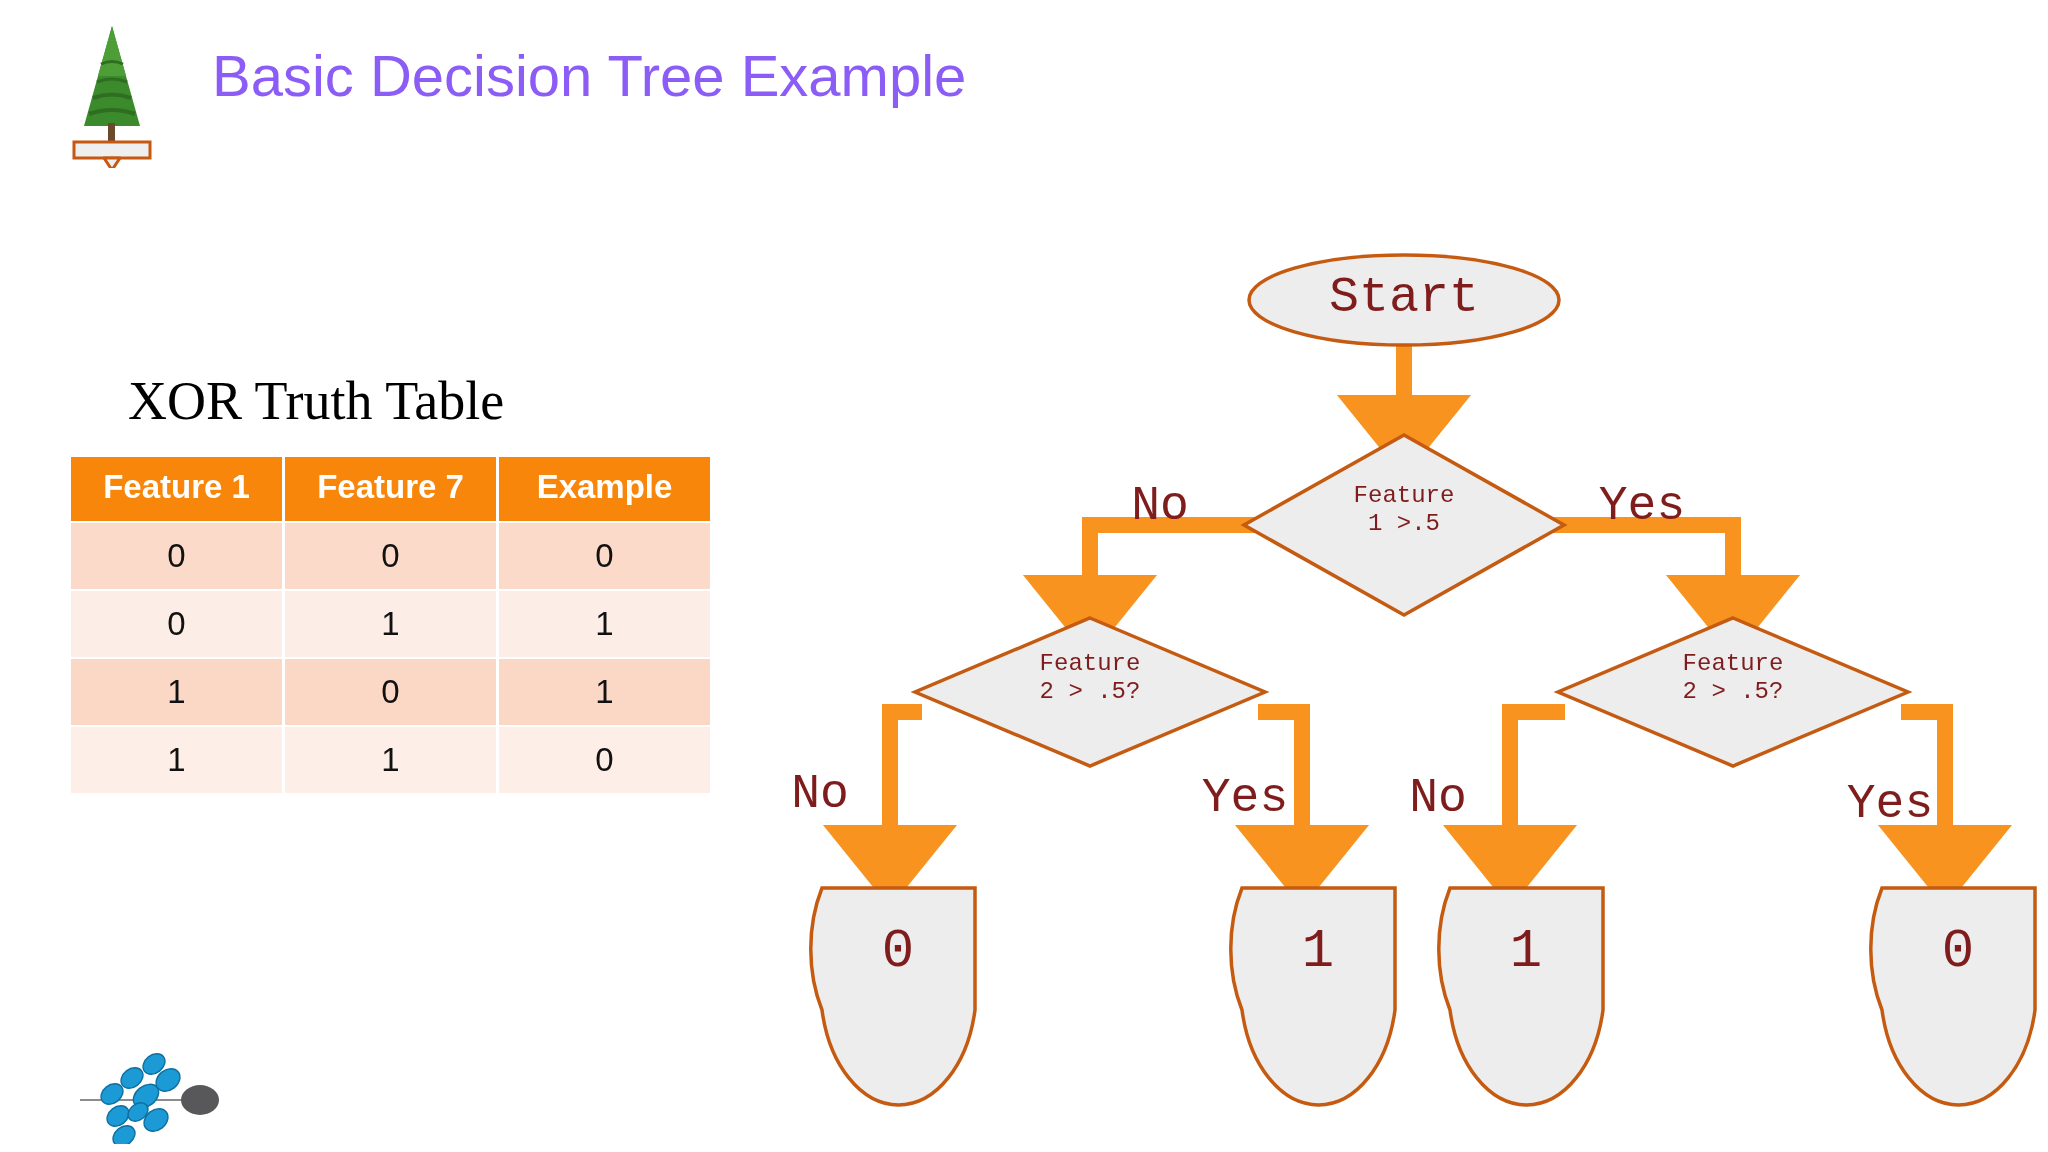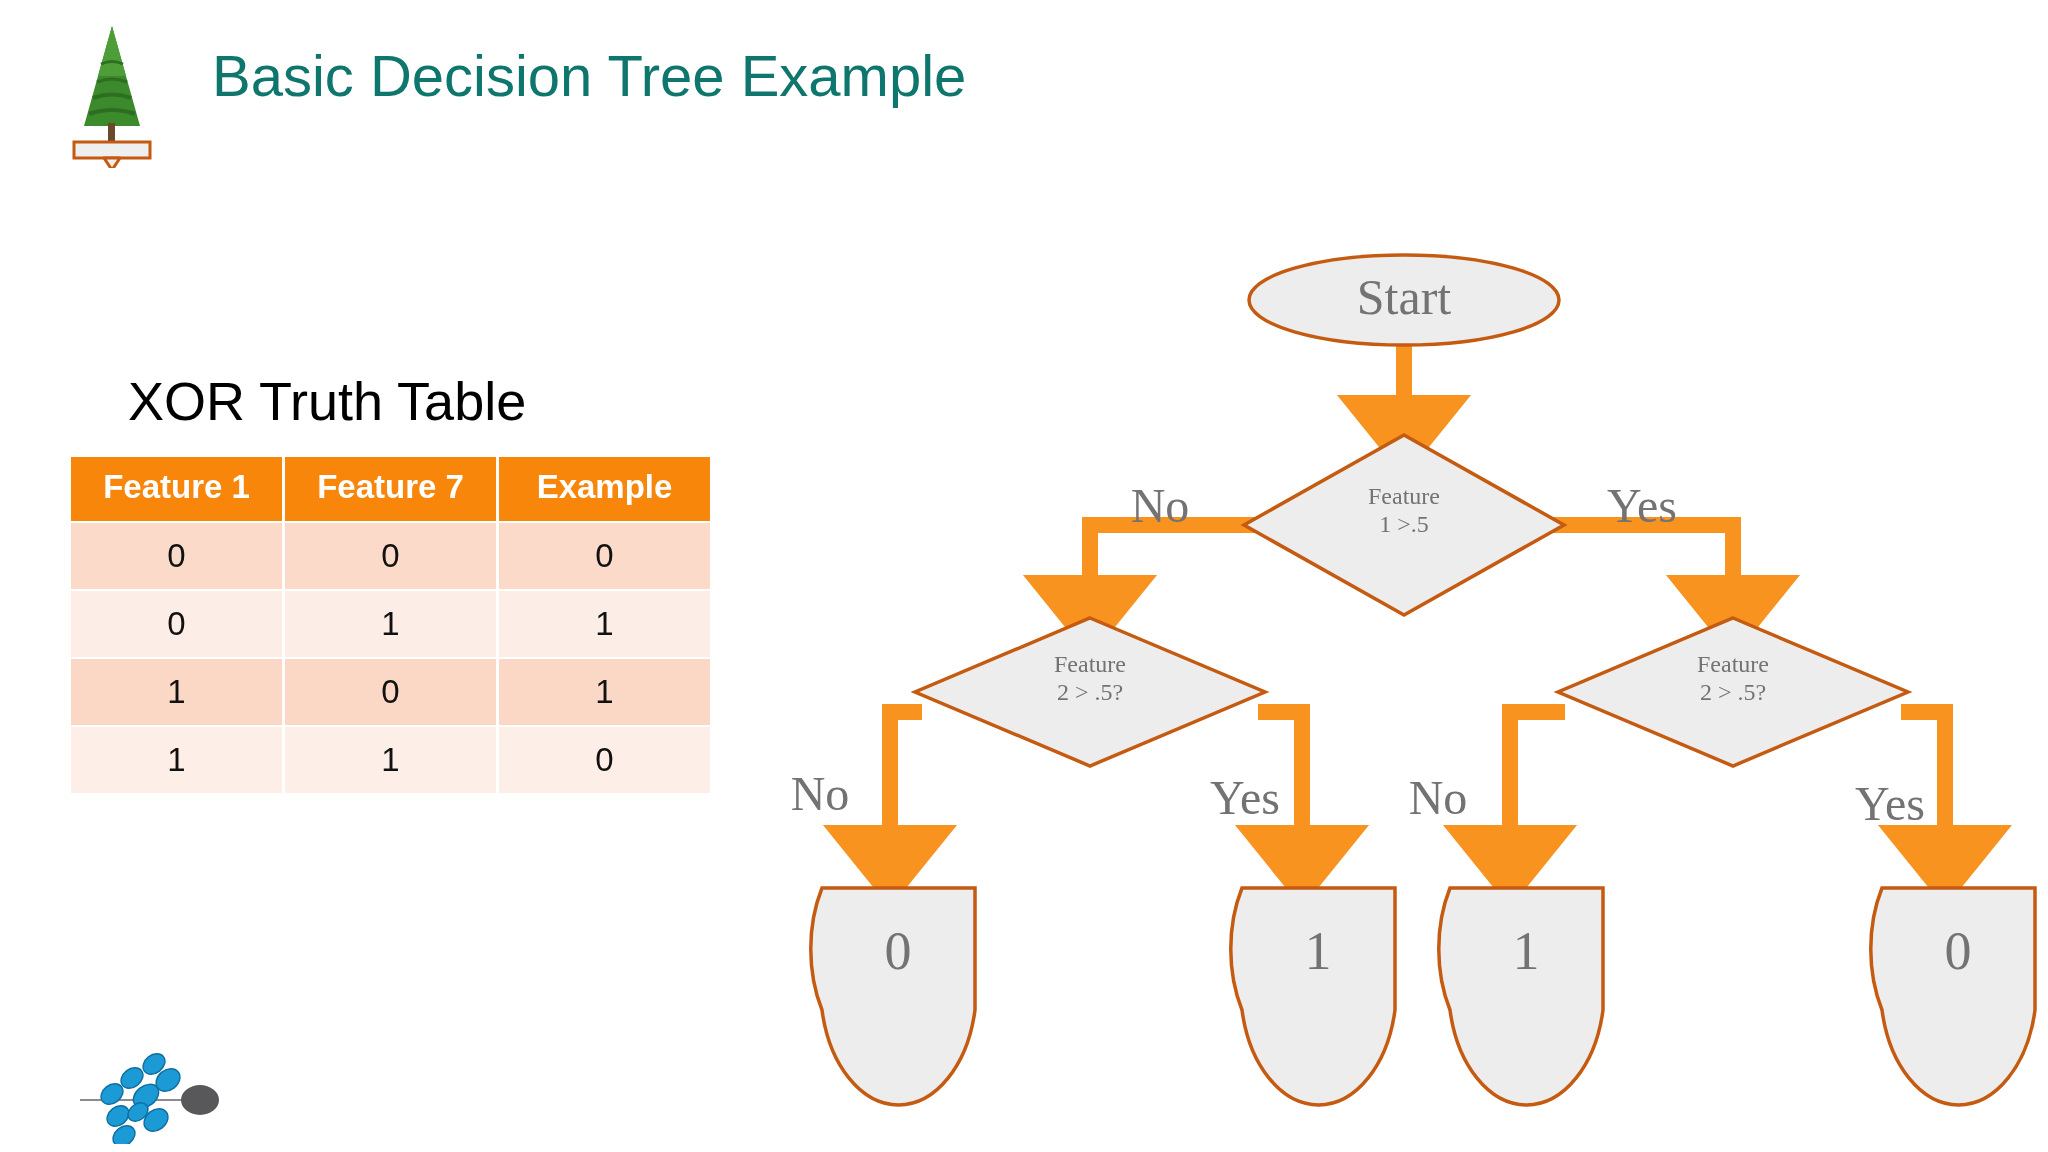--- a/index.html
+++ b/index.html
@@ -22,35 +22,35 @@
     left: 62px;
     top: 18px;
     width: 130px;
     height: 150px;
   }
   #slide-title {
     position: absolute;
     left: 212px;
     top: 42px;
     font-size: 58px;
-    color: #0f766e;
+    color: #8b5cf6;
     font-family: "Liberation Sans", sans-serif;
     font-weight: normal;
     letter-spacing: 0px;
     white-space: nowrap;
   }
 
   
   #table-title {
     position: absolute;
     left: 128px;
     top: 370px;
     font-size: 54px;
     color: #000000;
-    font-family: Liberation Sans, sans-serif;
+    font-family: Liberation Serif, serif;
     white-space: nowrap;
   }
   #truth-table {
     position: absolute;
     left: 68px;
     top: 455px;
     width: 645px;
     border-collapse: separate;
     border-spacing: 3px 2px;
     table-layout: fixed;
@@ -82,22 +82,22 @@
   #flow {
     position: absolute;
     left: 0;
     top: 0;
     width: 2048px;
     height: 1152px;
     pointer-events: none;
   }
   .flow-text {
     position: absolute;
-    color: #737373;
-    font-family: Liberation Serif, serif;
+    color: #7f1d1d;
+    font-family: Liberation Mono, monospace;
     text-align: center;
     white-space: pre-line;
     line-height: 1.18;
   }
   .node-label-lg { font-size: 50px; }
   .node-label-md { font-size: 24px; }
   .node-label-leaf { font-size: 54px; }
   .edge-label { font-size: 48px; }
 
   

